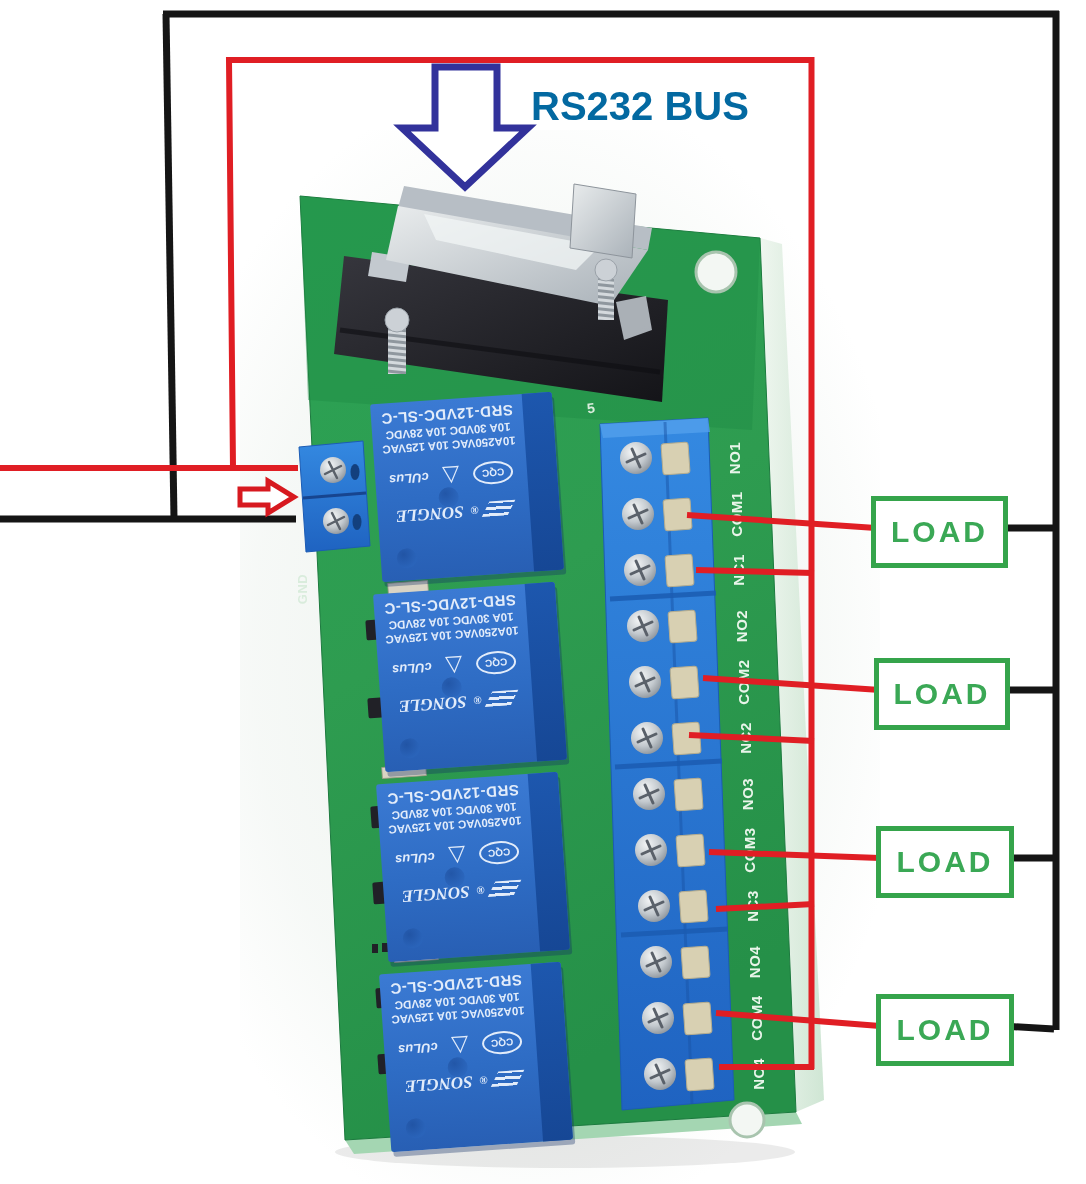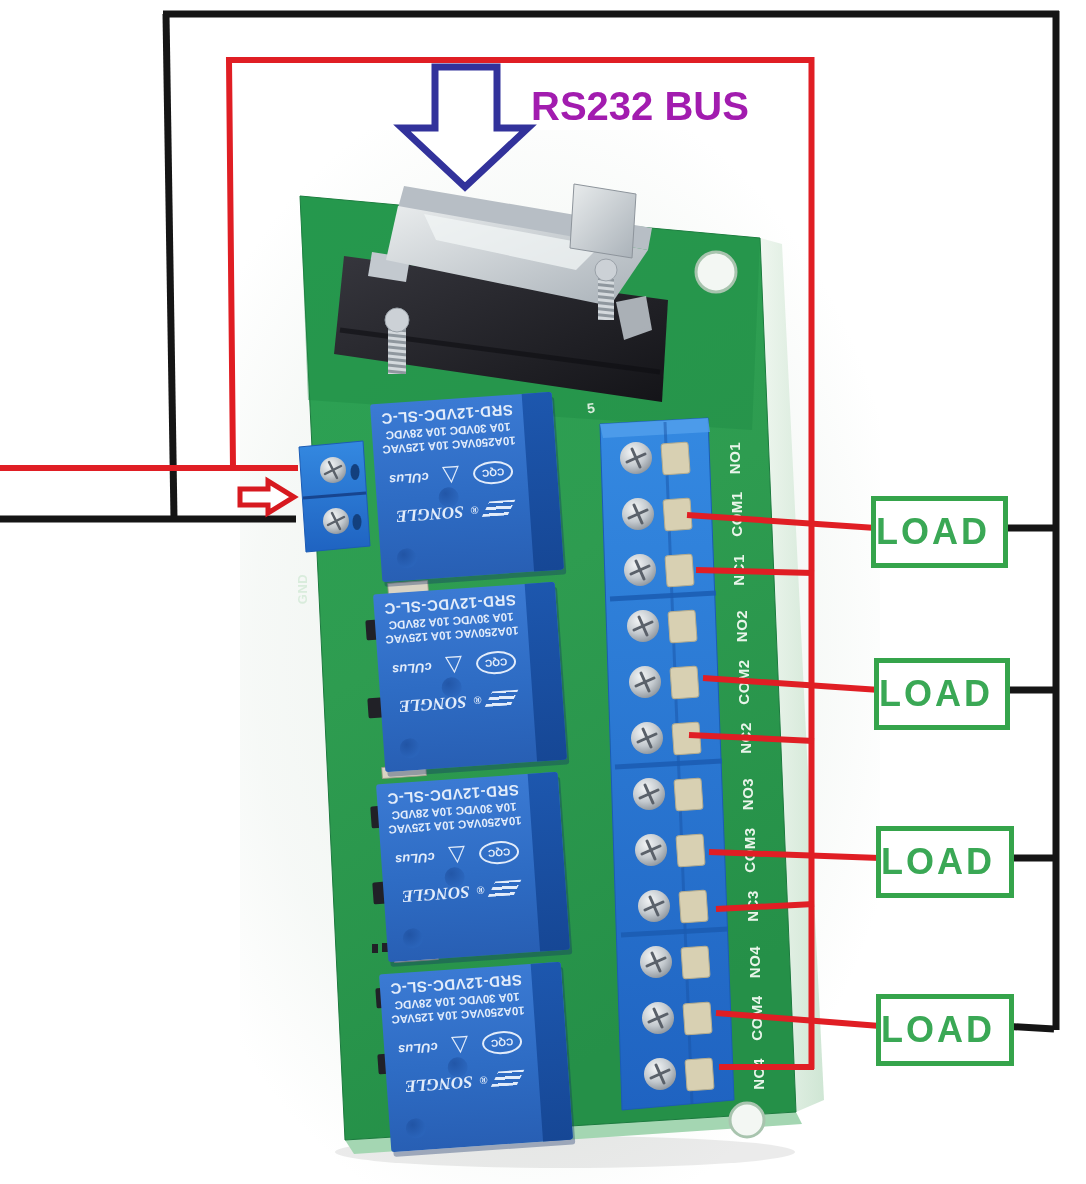--- a/index.html
+++ b/index.html
@@ -28,24 +28,24 @@
   .stripes{display:inline-block;width:26px;height:15px;transform:skewX(-30deg);
     background:repeating-linear-gradient(to bottom,#e2ecfa 0 3px,rgba(0,0,0,0) 3px 6.5px);}
   .reg{font-size:11px;}
   .dimple{position:absolute;width:20px;height:20px;border-radius:50%;pointer-events:none;
     background:radial-gradient(circle at 35% 30%,#1e4f9e,#2a64ba 70%);opacity:.75;}
   
   .tlabel{position:absolute;width:18px;height:58px;display:flex;align-items:center;justify-content:center;
     transform:rotate(-90deg);color:#e9f5ea;font-size:15px;font-weight:bold;letter-spacing:.5px;white-space:nowrap;}
   .silk{position:absolute;color:#d9ecdc;font-weight:bold;}
   
-  .rs232-label{position:absolute;left:531px;top:84px;font-size:40px;font-weight:bold;color:#a21caf;white-space:nowrap;}
+  .rs232-label{position:absolute;left:531px;top:84px;font-size:40px;font-weight:bold;color:#0369a1;white-space:nowrap;}
   .dc-label{position:absolute;left:2px;top:472px;font-size:36px;font-weight:bold;color:#cc2127;white-space:nowrap;}
-  .load{position:absolute;display:flex;align-items:center;justify-content:flex-start;background:#fff;
-    border:5px solid #35a44b;color:#3aa855;font-size:36px;font-weight:bold;letter-spacing:3px;}
+  .load{position:absolute;display:flex;align-items:center;justify-content:center;background:#fff;
+    border:5px solid #35a44b;color:#3aa855;font-size:30px;font-weight:bold;letter-spacing:3px;}
 </style>
 </head>
 <body>
 
 <div class="stage">
 
   <div class="photo-tint"></div>
 
   <svg width="1086" height="1184" viewBox="0 0 1086 1184">
     <defs>

